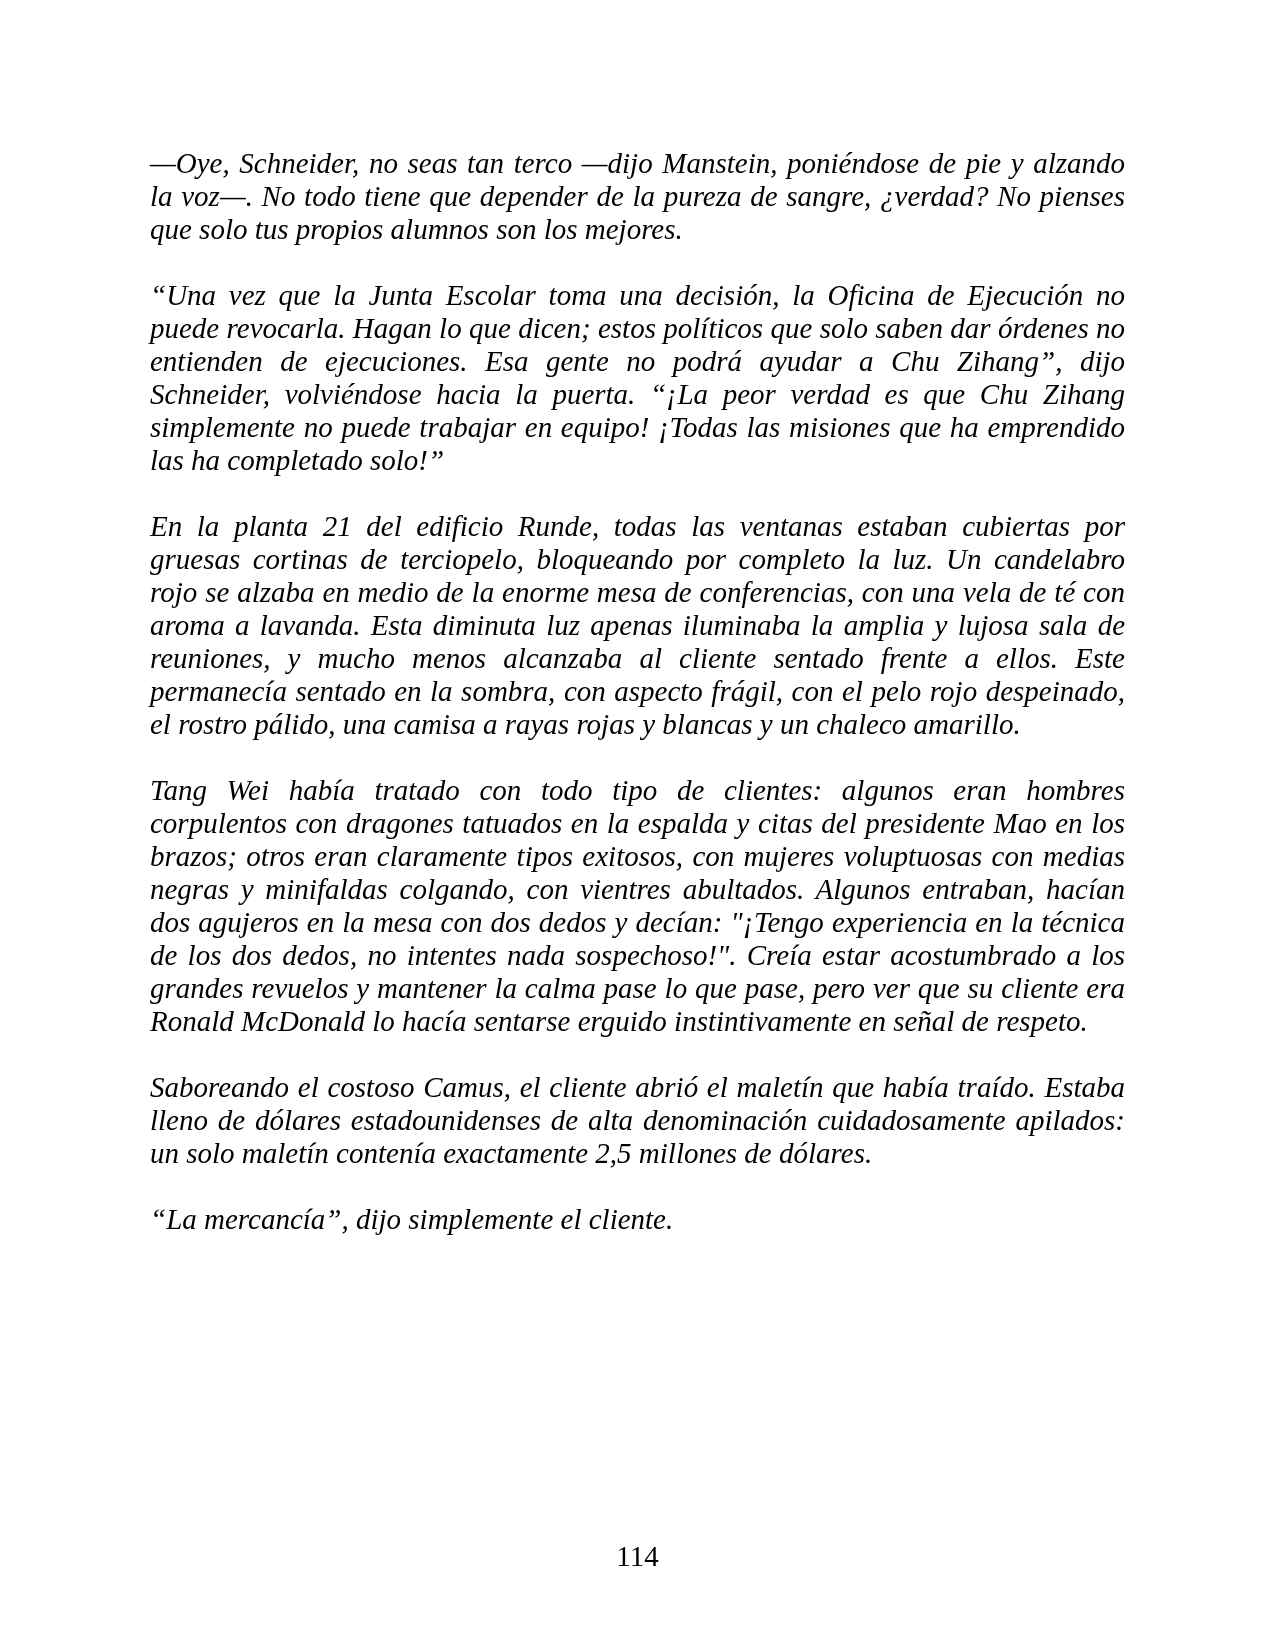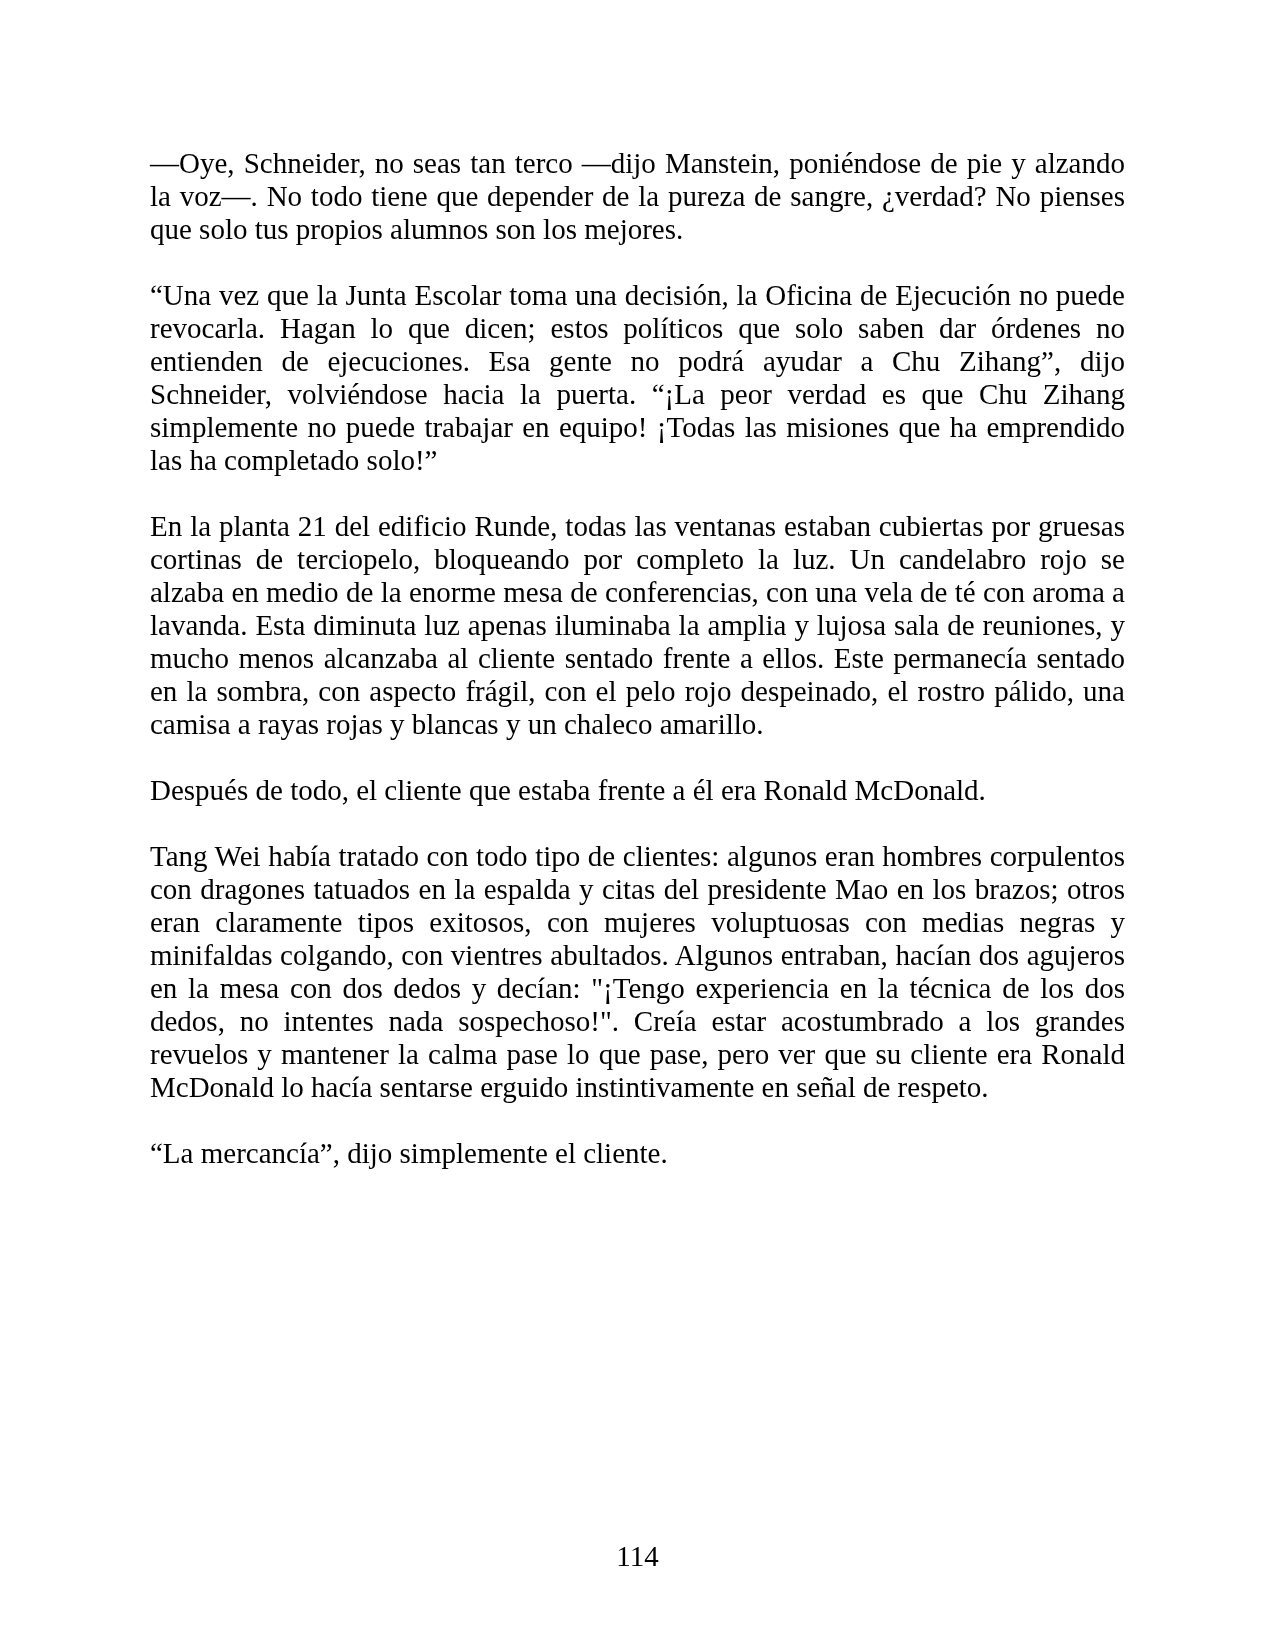--- a/index.html
+++ b/index.html
@@ -21,37 +21,38 @@
     left: 150px;
     top: 147px;
     width: 975px;
   }
   .content p {
     margin: 0 0 33px 0;
     font-size: 29px;
     line-height: 33px;
     text-align: justify;
     text-justify: inter-word;
+    font-style: italic;
   }
   .page-number {
     position: absolute;
     top: 1540px;
     left: 0;
     width: 100%;
     text-align: center;
     font-size: 29px;
     line-height: 33px;
   }
 </style>
 </head>
 <body>
 
 <div class="page">
   <div class="content">
     <p>—Oye, Schneider, no seas tan terco —dijo Manstein, poniéndose de pie y alzando la voz—. No todo tiene que depender de la pureza de sangre, ¿verdad? No pienses que solo tus propios alumnos son los mejores.</p>
     <p>“Una vez que la Junta Escolar toma una decisión, la Oficina de Ejecución no puede revocarla. Hagan lo que dicen; estos políticos que solo saben dar órdenes no entienden de ejecuciones. Esa gente no podrá ayudar a Chu Zihang”, dijo Schneider, volviéndose hacia la puerta. “¡La peor verdad es que Chu Zihang simplemente no puede trabajar en equipo! ¡Todas las misiones que ha emprendido las ha completado solo!”</p>
     <p>En la planta 21 del edificio Runde, todas las ventanas estaban cubiertas por gruesas cortinas de terciopelo, bloqueando por completo la luz. Un candelabro rojo se alzaba en medio de la enorme mesa de conferencias, con una vela de té con aroma a lavanda. Esta diminuta luz apenas iluminaba la amplia y lujosa sala de reuniones, y mucho menos alcanzaba al cliente sentado frente a ellos. Este permanecía sentado en la sombra, con aspecto frágil, con el pelo rojo despeinado, el rostro pálido, una camisa a rayas rojas y blancas y un chaleco amarillo.</p>
-    <p>Después de todo, el cliente que estaba frente a él era Ronald McDonald.</p>
     <p>Tang Wei había tratado con todo tipo de clientes: algunos eran hombres corpulentos con dragones tatuados en la espalda y citas del presidente Mao en los brazos; otros eran claramente tipos exitosos, con mujeres voluptuosas con medias negras y minifaldas colgando, con vientres abultados. Algunos entraban, hacían dos agujeros en la mesa con dos dedos y decían: "¡Tengo experiencia en la técnica de los dos dedos, no intentes nada sospechoso!". Creía estar acostumbrado a los grandes revuelos y mantener la calma pase lo que pase, pero ver que su cliente era Ronald McDonald lo hacía sentarse erguido instintivamente en señal de respeto.</p>
+    <p>Saboreando el costoso Camus, el cliente abrió el maletín que había traído. Estaba lleno de dólares estadounidenses de alta denominación cuidadosamente apilados: un solo maletín contenía exactamente 2,5 millones de dólares.</p>
     <p>“La mercancía”, dijo simplemente el cliente.</p>
   </div>
   <div class="page-number">114</div>
 </div>
 
 </body></html>

